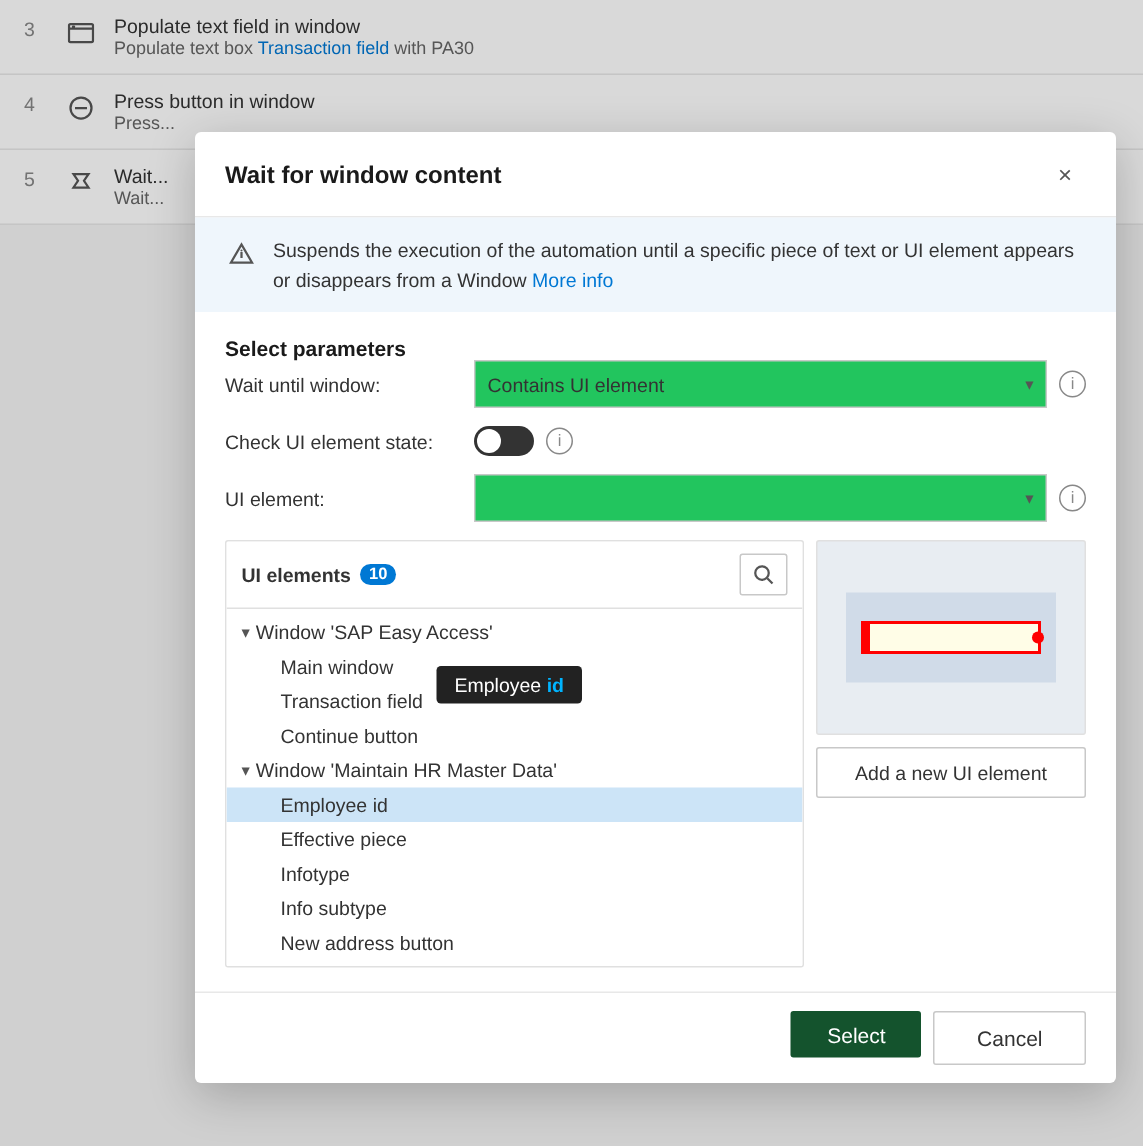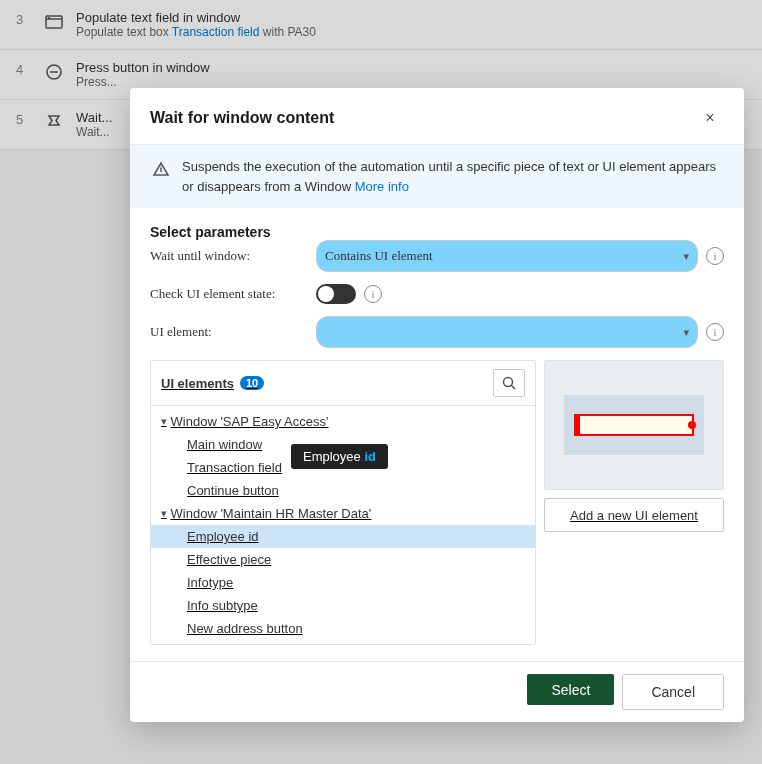--- a/index.html
+++ b/index.html
@@ -138,42 +138,41 @@
     .params-title {
       font-size: 14px;
       font-weight: 600;
       color: #1a1a1a;
     }
     .param-row {
       display: flex;
       align-items: center;
       margin-bottom: 12px;
       gap: 8px;
-      font-family: Liberation Serif, serif;
     }
     .param-label {
       font-size: 13px;
       color: #333;
       min-width: 158px;
     }
     .param-control {
       flex: 1;
       display: flex;
       align-items: center;
       gap: 8px;
     }
     .select-dropdown {
       flex: 1;
       height: 32px;
       border: 1px solid #c8c8c8;
-      border-radius: 12px;
+      border-radius: 0;
       padding: 0 8px;
       font-size: 13px;
       color: #333;
-      background: #7dd3fc;
+      background: #22c55e;
       display: flex;
       align-items: center;
       justify-content: space-between;
       cursor: pointer;
     }
     .select-dropdown .chevron {
       color: #555;
       font-size: 11px;
     }
     .toggle-switch {
@@ -206,21 +205,20 @@
       cursor: pointer;
       flex-shrink: 0;
     }
 
     
     .ui-elements-panel {
       display: flex;
       gap: 0;
       padding: 0 20px 16px 20px;
       margin-top: 10px;
-      text-decoration: underline;
     }
 
     .elements-list {
       flex: 1;
       border: 1px solid #e0e0e0;
       border-radius: 2px;
       overflow: hidden;
     }
 
     .elements-header {

